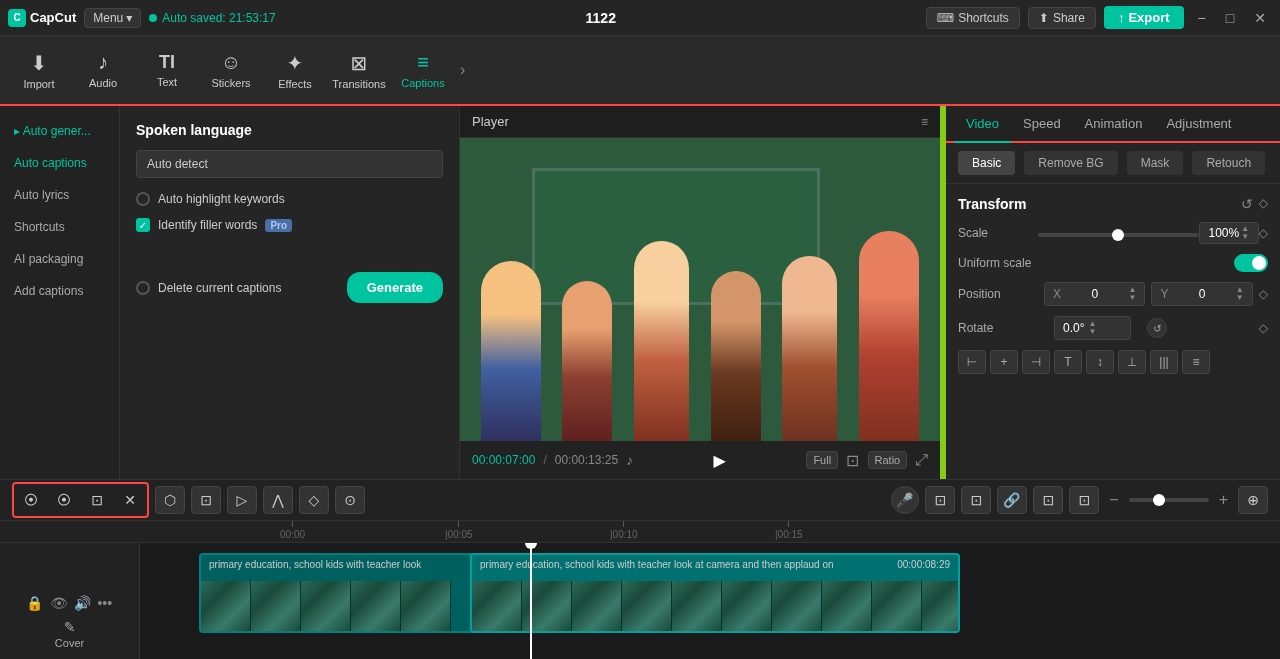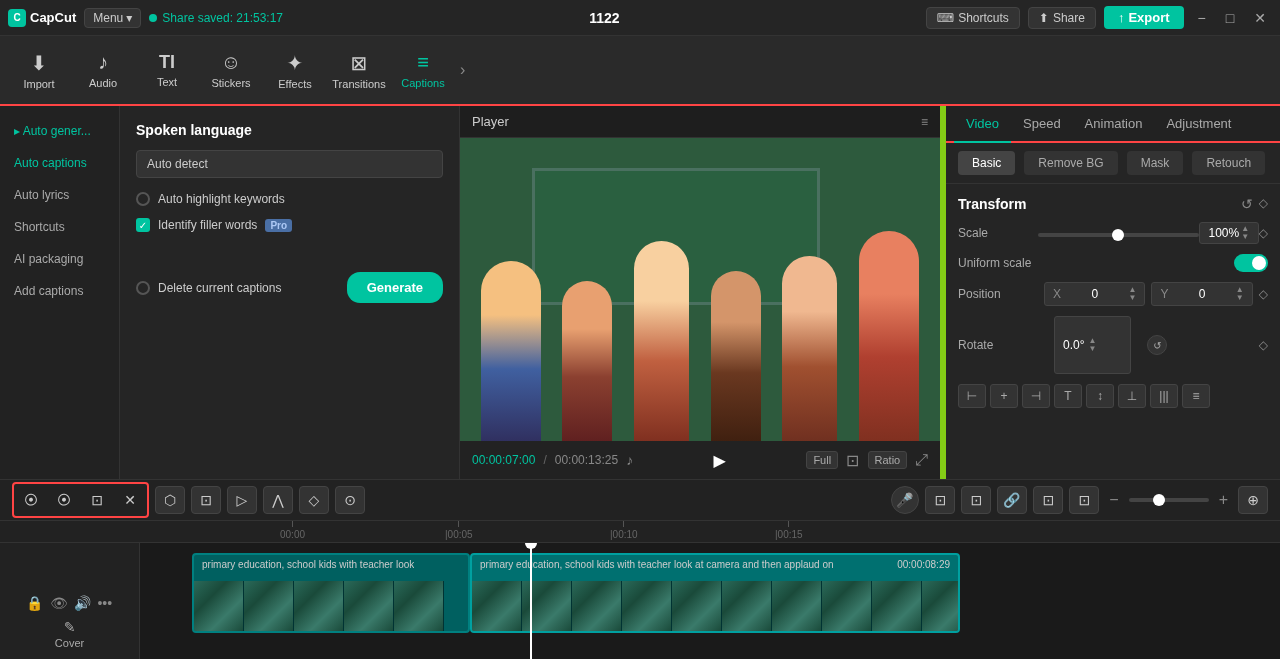--- a/index.html
+++ b/index.html
@@ -300,21 +300,21 @@
     .coord-letter { color: #888; font-size: 12px; }
     .coord-val { color: #fff; font-size: 12px; flex: 1; text-align: center; }
     .coord-stepper { display: flex; flex-direction: column; }
 
     .rotate-row {
       display: flex; align-items: center; margin-bottom: 10px; gap: 16px;
     }
     .rot-val-wrap {
       display: flex; align-items: center; gap: 4px;
       background: #333; border: 1px solid #444; border-radius: 3px;
-      padding: 20px 8px; flex: 1;
+      padding: 3px 8px; flex: 1;
     }
     .rot-val { color: #fff; font-size: 12px; }
     .rot-circle-btn {
       background: #333; border: 1px solid #444; color: #aaa;
       border-radius: 50%; width: 20px; height: 20px;
       display: flex; align-items: center; justify-content: center;
       font-size: 10px; cursor: pointer;
     }
 
     .align-row {
@@ -391,21 +391,21 @@
     }
     .video-clip {
       position: absolute;
       height: 80px;
       top: 10px;
       border-radius: 4px;
       overflow: hidden;
       display: flex;
     }
     .clip1 {
-      left: 52px; width: 278px;
+      left: 59px; width: 278px;
       background: #006060;
       border: 2px solid #008080;
     }
     .clip2 {
       left: 330px; width: 490px;
       background: #007070;
       border: 2px solid #009090;
       border-color: #00a0a0;
     }
     .clip-label {
@@ -457,21 +457,21 @@
   <div class="logo">
     <div class="logo-icon">C</div>
     <span>CapCut</span>
   </div>
   <button class="menu-btn">
     <span>Menu</span>
     <span>▾</span>
   </button>
   <div class="autosave">
     <div class="autosave-dot"></div>
-    <span>Share saved: 21:53:17</span>
+    <span>Auto saved: 21:53:17</span>
   </div>
   <div class="top-center">1122</div>
   <div class="top-right">
     <button class="top-btn">
       <span>⌨</span>
       <span>Shortcuts</span>
     </button>
     <button class="top-btn">
       <span>⬆</span>
       <span>Share</span>

